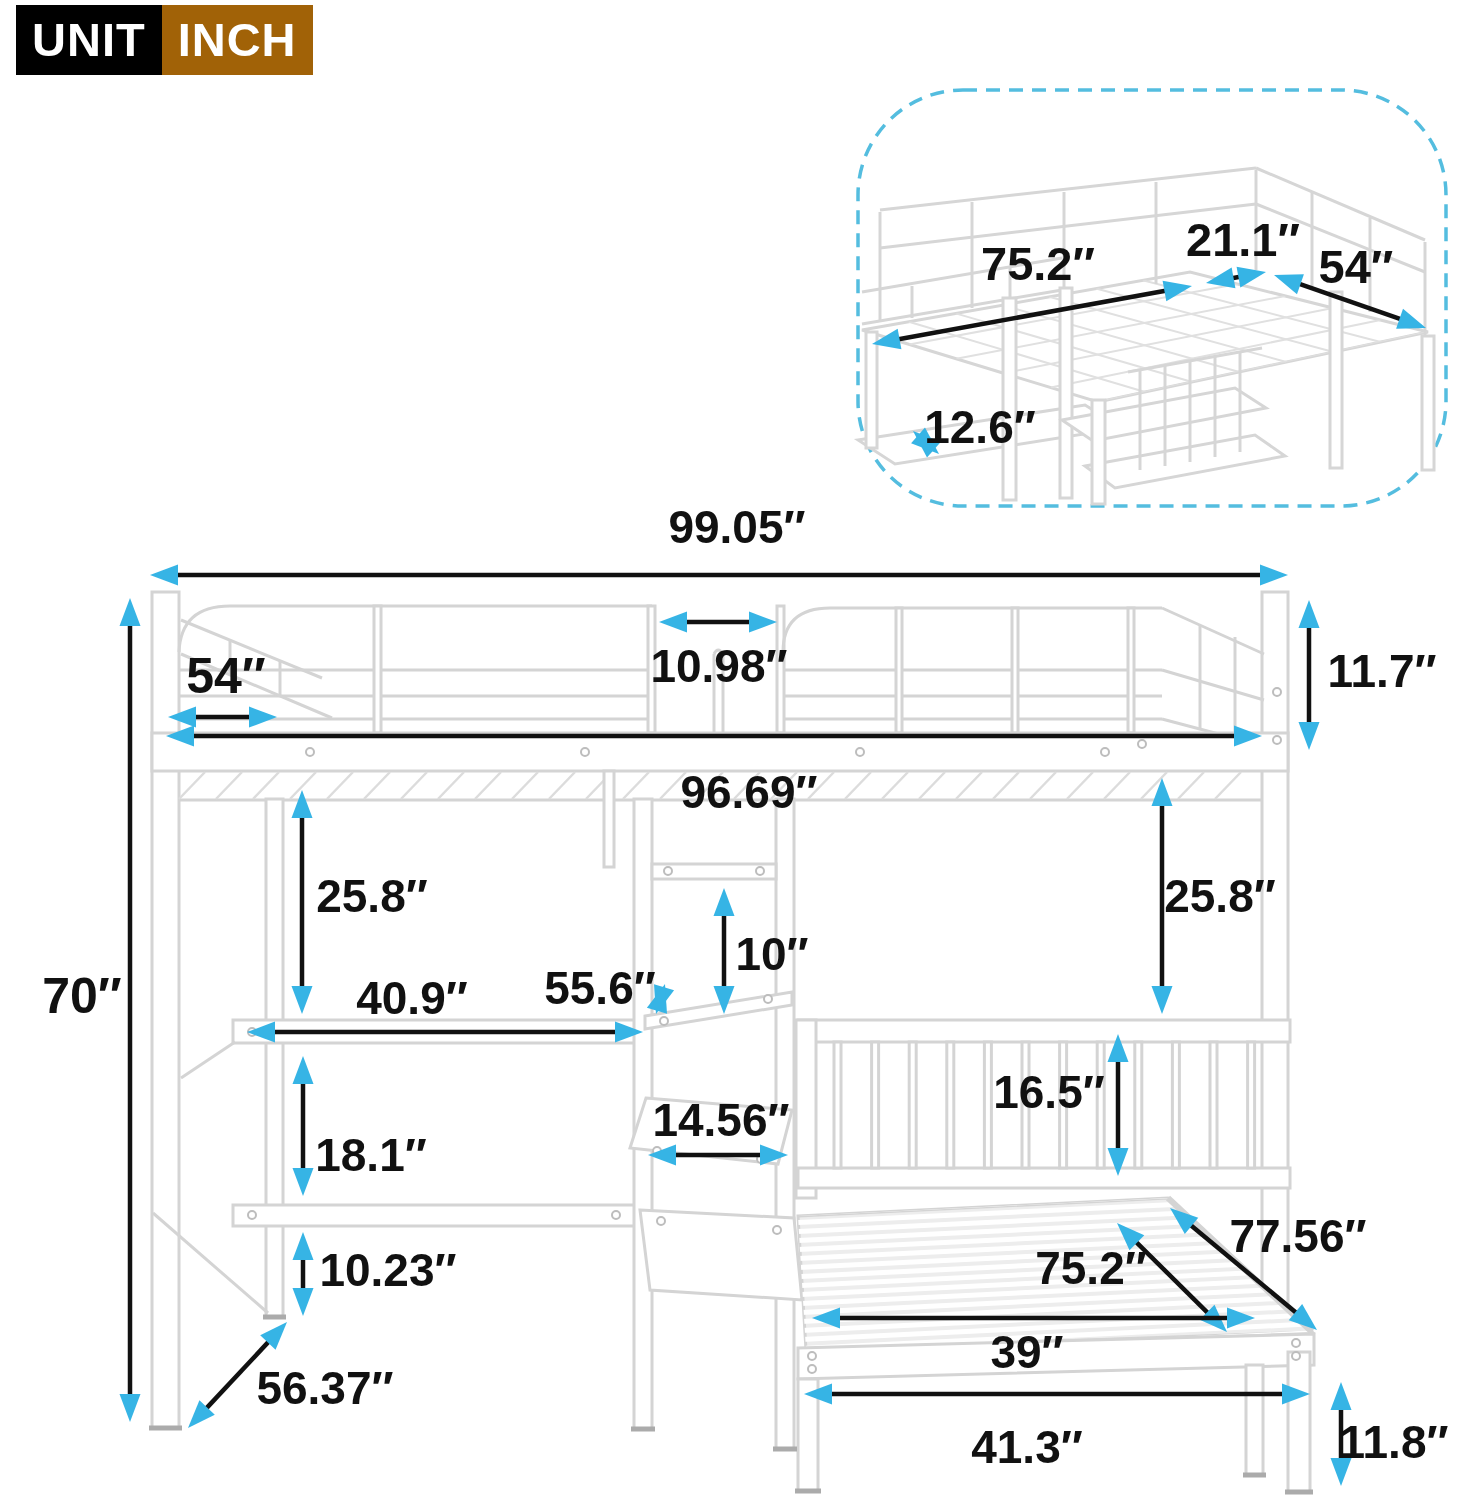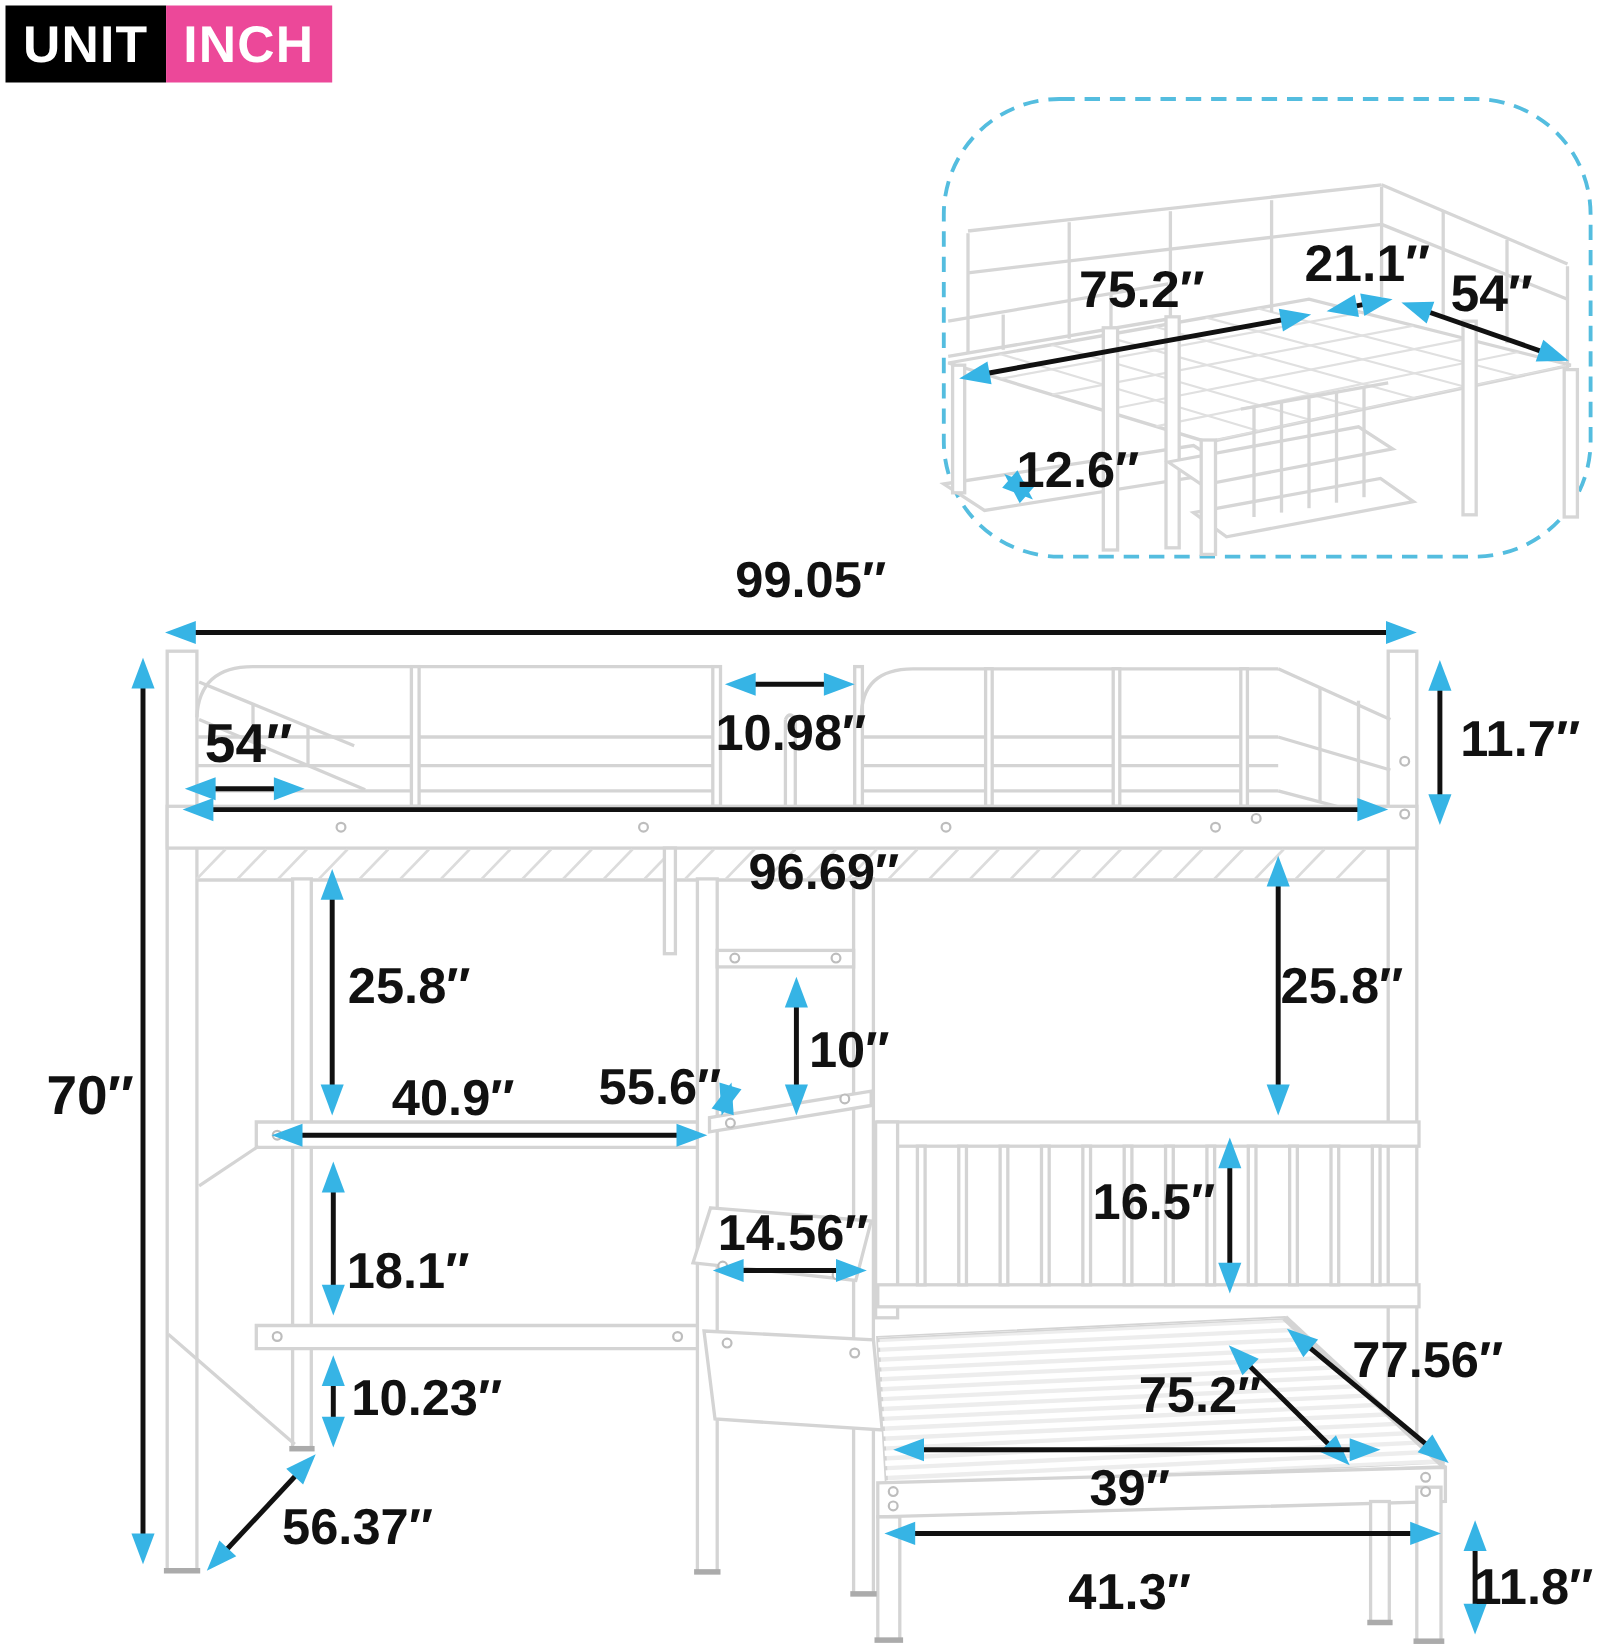--- a/index.html
+++ b/index.html
@@ -1,23 +1,23 @@
 <!DOCTYPE html>
 <html><head>
 <meta charset="utf-8">
 <style>
   html,body{margin:0;padding:0;background:#fff;}
   body{width:1457px;height:1500px;position:relative;overflow:hidden;
        font-family:"Liberation Sans","DejaVu Sans",sans-serif;}
   .stage{position:absolute;inset:0;}
-  .badge{position:absolute;top:5px;left:5px;display:flex;z-index:5;}
+  .badge{position:absolute;top:5px;left:16px;display:flex;z-index:5;}
   .badge span{display:block;color:#fff;font-weight:700;font-size:47px;
               line-height:1;padding:11px 16px 12px 16px;letter-spacing:1px;}
   .badge .badge-unit{background:#000;}
-  .badge .badge-inch{background:#ec4899;}
+  .badge .badge-inch{background:#a16207;}
   svg{position:absolute;top:0;left:0;}
   svg text{font-family:"Liberation Sans","DejaVu Sans",sans-serif;font-weight:600;fill:#111;}
 </style>
 </head>
 <body>
 
 <div class="stage">
 
   <div class="badge">
     <span class="badge-unit">UNIT</span>

